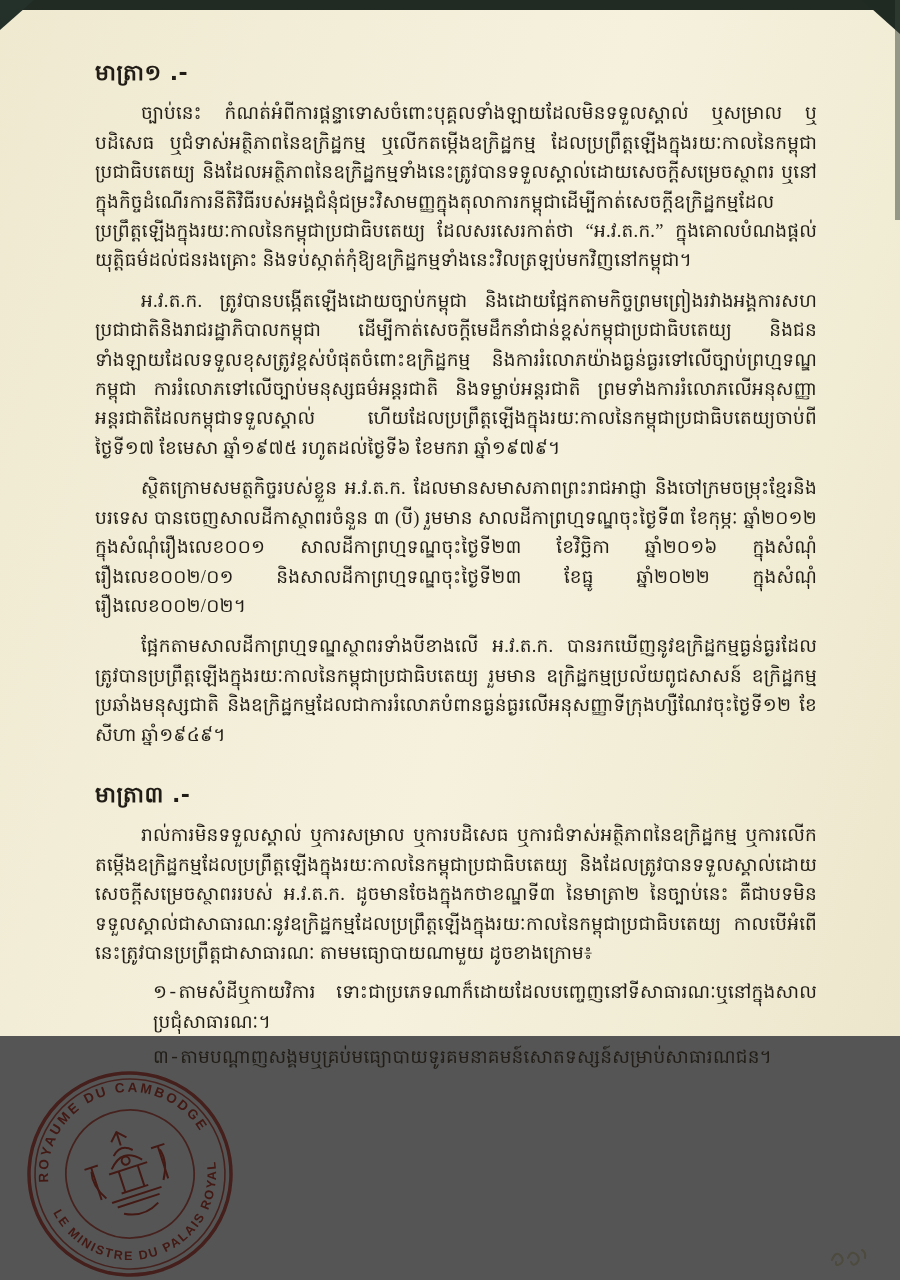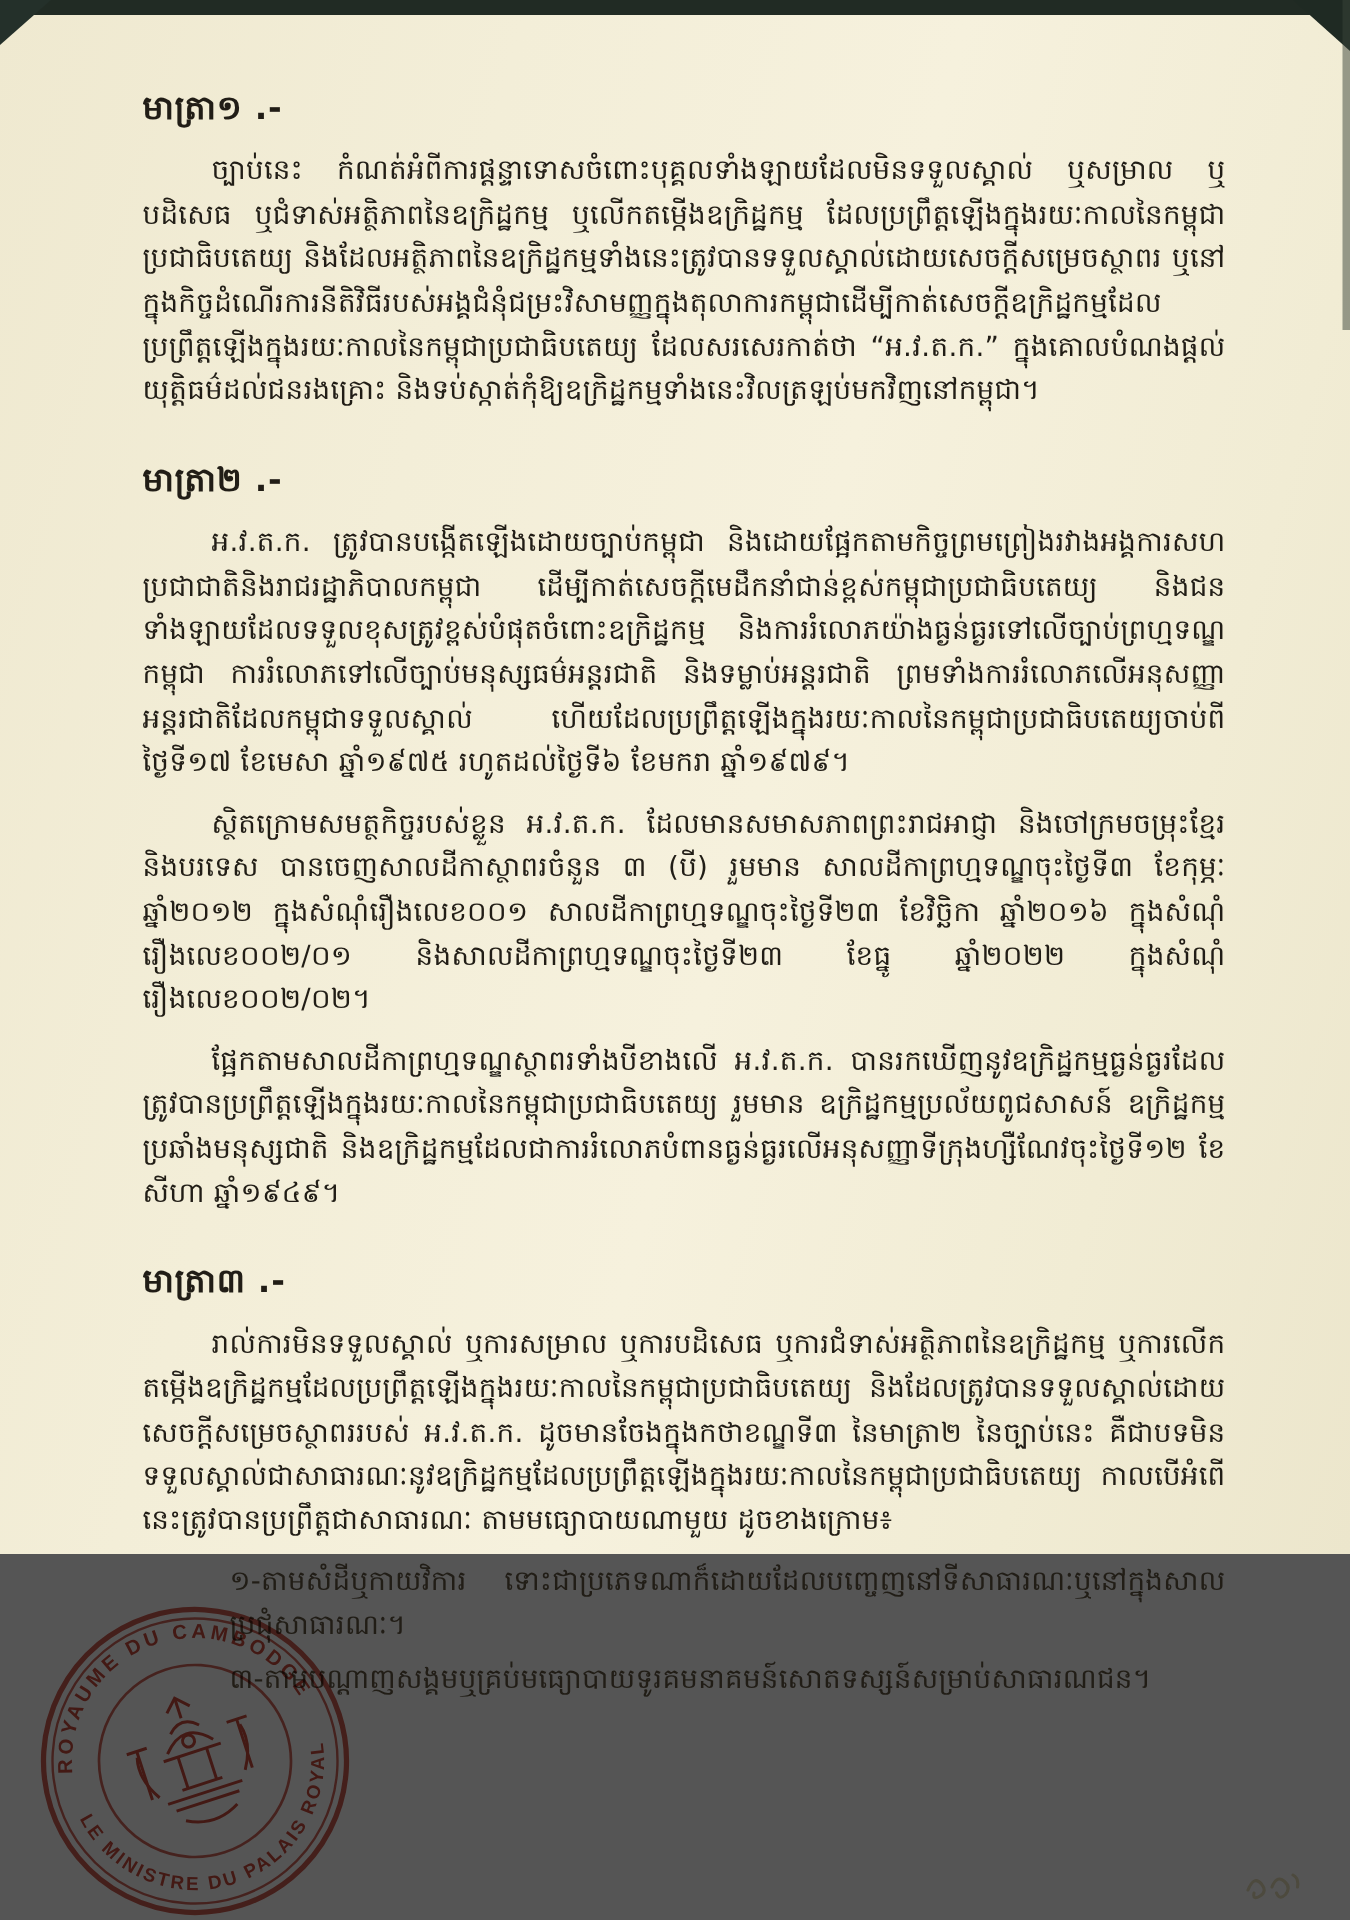--- a/index.html
+++ b/index.html
@@ -25,23 +25,23 @@
   .content{
     position:absolute;top:58px;left:95px;width:722px;
     font-size:18.5px;line-height:29.4px;text-align:justify;
     letter-spacing:.2px;
   }
   .article-heading{
     font-weight:bold;font-size:22px;margin:30px 0 12px 0;
     text-align:left;letter-spacing:.5px;
   }
   .article-heading:first-child{margin-top:0;}
-  .para{margin:0 0 11px 0;text-indent:46px;}
+  .para{margin:0 0 11px 0;text-indent:46px;font-family:Liberation Serif, serif;}
   .law-list{margin:0;padding:0 0 0 44px;list-style:none;}
-  .law-list li{margin:0 0 6px 0;text-indent:0;padding-left:14px;}
+  .law-list li{margin:0 0 6px 0;text-indent:0;padding-left:14px;font-family:Liberation Mono, monospace;}
 
   .footer-pagenum{
     position:absolute;left:0;right:0;top:1234px;text-align:center;
     font-size:17px;color:#2a251c;letter-spacing:1px;
   }
   .handwriting{
     position:absolute;right:28px;top:1240px;width:46px;height:30px;
   }
 
   
@@ -58,21 +58,20 @@
   <div class="edge-top"></div>
   <div class="edge-corner-tl"></div>
   <div class="edge-corner-tr"></div>
   <div class="edge-right"></div>
 
   <div class="content">
 
     <div class="article-heading">មាត្រា១ .-</div>
     <p class="para">ច្បាប់នេះ កំណត់អំពីការផ្តន្ទាទោសចំពោះបុគ្គលទាំងឡាយដែលមិនទទួលស្គាល់ ឬសម្រាល ឬ បដិសេធ ឬជំទាស់អត្ថិភាពនៃឧក្រិដ្ឋកម្ម ឬលើកតម្កើងឧក្រិដ្ឋកម្ម ដែលប្រព្រឹត្តឡើងក្នុងរយៈកាលនៃកម្ពុជាប្រជាធិបតេយ្យ និងដែលអត្ថិភាពនៃឧក្រិដ្ឋកម្មទាំងនេះត្រូវបានទទួលស្គាល់ដោយសេចក្តីសម្រេចស្ថាពរ ឬនៅក្នុងកិច្ចដំណើរការនីតិវិធីរបស់អង្គជំនុំជម្រះវិសាមញ្ញក្នុងតុលាការកម្ពុជាដើម្បីកាត់សេចក្តីឧក្រិដ្ឋកម្មដែលប្រព្រឹត្តឡើងក្នុងរយៈកាលនៃកម្ពុជាប្រជាធិបតេយ្យ ដែលសរសេរកាត់ថា “អ.វ.ត.ក.” ក្នុងគោលបំណងផ្តល់យុត្តិធម៌ដល់ជនរងគ្រោះ និងទប់ស្កាត់កុំឱ្យឧក្រិដ្ឋកម្មទាំងនេះវិលត្រឡប់មកវិញនៅកម្ពុជា។</p>
 
-    <div class="article-heading">មាត្រា២ .-</div>
     <p class="para">អ.វ.ត.ក. ត្រូវបានបង្កើតឡើងដោយច្បាប់កម្ពុជា និងដោយផ្អែកតាមកិច្ចព្រមព្រៀងរវាងអង្គការសហប្រជាជាតិនិងរាជរដ្ឋាភិបាលកម្ពុជា ដើម្បីកាត់សេចក្តីមេដឹកនាំជាន់ខ្ពស់កម្ពុជាប្រជាធិបតេយ្យ និងជនទាំងឡាយដែលទទួលខុសត្រូវខ្ពស់បំផុតចំពោះឧក្រិដ្ឋកម្ម និងការរំលោភយ៉ាងធ្ងន់ធ្ងរទៅលើច្បាប់ព្រហ្មទណ្ឌកម្ពុជា ការរំលោភទៅលើច្បាប់មនុស្សធម៌អន្តរជាតិ និងទម្លាប់អន្តរជាតិ ព្រមទាំងការរំលោភលើអនុសញ្ញាអន្តរជាតិដែលកម្ពុជាទទួលស្គាល់ ហើយដែលប្រព្រឹត្តឡើងក្នុងរយៈកាលនៃកម្ពុជាប្រជាធិបតេយ្យចាប់ពីថ្ងៃទី១៧ ខែមេសា ឆ្នាំ១៩៧៥ រហូតដល់ថ្ងៃទី៦ ខែមករា ឆ្នាំ១៩៧៩។</p>
     <p class="para">ស្ថិតក្រោមសមត្ថកិច្ចរបស់ខ្លួន អ.វ.ត.ក. ដែលមានសមាសភាពព្រះរាជអាជ្ញា និងចៅក្រមចម្រុះខ្មែរនិងបរទេស បានចេញសាលដីកាស្ថាពរចំនួន ៣ (បី) រួមមាន សាលដីកាព្រហ្មទណ្ឌចុះថ្ងៃទី៣ ខែកុម្ភៈ ឆ្នាំ២០១២ ក្នុងសំណុំរឿងលេខ០០១ សាលដីកាព្រហ្មទណ្ឌចុះថ្ងៃទី២៣ ខែវិច្ឆិកា ឆ្នាំ២០១៦ ក្នុងសំណុំរឿងលេខ០០២/០១ និងសាលដីកាព្រហ្មទណ្ឌចុះថ្ងៃទី២៣ ខែធ្នូ ឆ្នាំ២០២២ ក្នុងសំណុំរឿងលេខ០០២/០២។</p>
     <p class="para">ផ្អែកតាមសាលដីកាព្រហ្មទណ្ឌស្ថាពរទាំងបីខាងលើ អ.វ.ត.ក. បានរកឃើញនូវឧក្រិដ្ឋកម្មធ្ងន់ធ្ងរដែលត្រូវបានប្រព្រឹត្តឡើងក្នុងរយៈកាលនៃកម្ពុជាប្រជាធិបតេយ្យ រួមមាន ឧក្រិដ្ឋកម្មប្រល័យពូជសាសន៍ ឧក្រិដ្ឋកម្មប្រឆាំងមនុស្សជាតិ និងឧក្រិដ្ឋកម្មដែលជាការរំលោភបំពានធ្ងន់ធ្ងរលើអនុសញ្ញាទីក្រុងហ្សឺណែវចុះថ្ងៃទី១២ ខែសីហា ឆ្នាំ១៩៤៩។</p>
 
     <div class="article-heading">មាត្រា៣ .-</div>
     <p class="para">រាល់ការមិនទទួលស្គាល់ ឬការសម្រាល ឬការបដិសេធ ឬការជំទាស់អត្ថិភាពនៃឧក្រិដ្ឋកម្ម ឬការលើកតម្កើងឧក្រិដ្ឋកម្មដែលប្រព្រឹត្តឡើងក្នុងរយៈកាលនៃកម្ពុជាប្រជាធិបតេយ្យ និងដែលត្រូវបានទទួលស្គាល់ដោយសេចក្តីសម្រេចស្ថាពររបស់ អ.វ.ត.ក. ដូចមានចែងក្នុងកថាខណ្ឌទី៣ នៃមាត្រា២ នៃច្បាប់នេះ គឺជាបទមិនទទួលស្គាល់ជាសាធារណៈនូវឧក្រិដ្ឋកម្មដែលប្រព្រឹត្តឡើងក្នុងរយៈកាលនៃកម្ពុជាប្រជាធិបតេយ្យ កាលបើអំពើនេះត្រូវបានប្រព្រឹត្តជាសាធារណៈ តាមមធ្យោបាយណាមួយ ដូចខាងក្រោម៖</p>
 
     <ul class="law-list">
       <li>១-តាមសំដីឬកាយវិការ ទោះជាប្រភេទណាក៏ដោយដែលបញ្ចេញនៅទីសាធារណៈឬនៅក្នុងសាលប្រជុំសាធារណៈ។</li>
       <li>៣-តាមបណ្តាញសង្គមឬគ្រប់មធ្យោបាយទូរគមនាគមន៍សោតទស្សន៍សម្រាប់សាធារណជន។</li>

